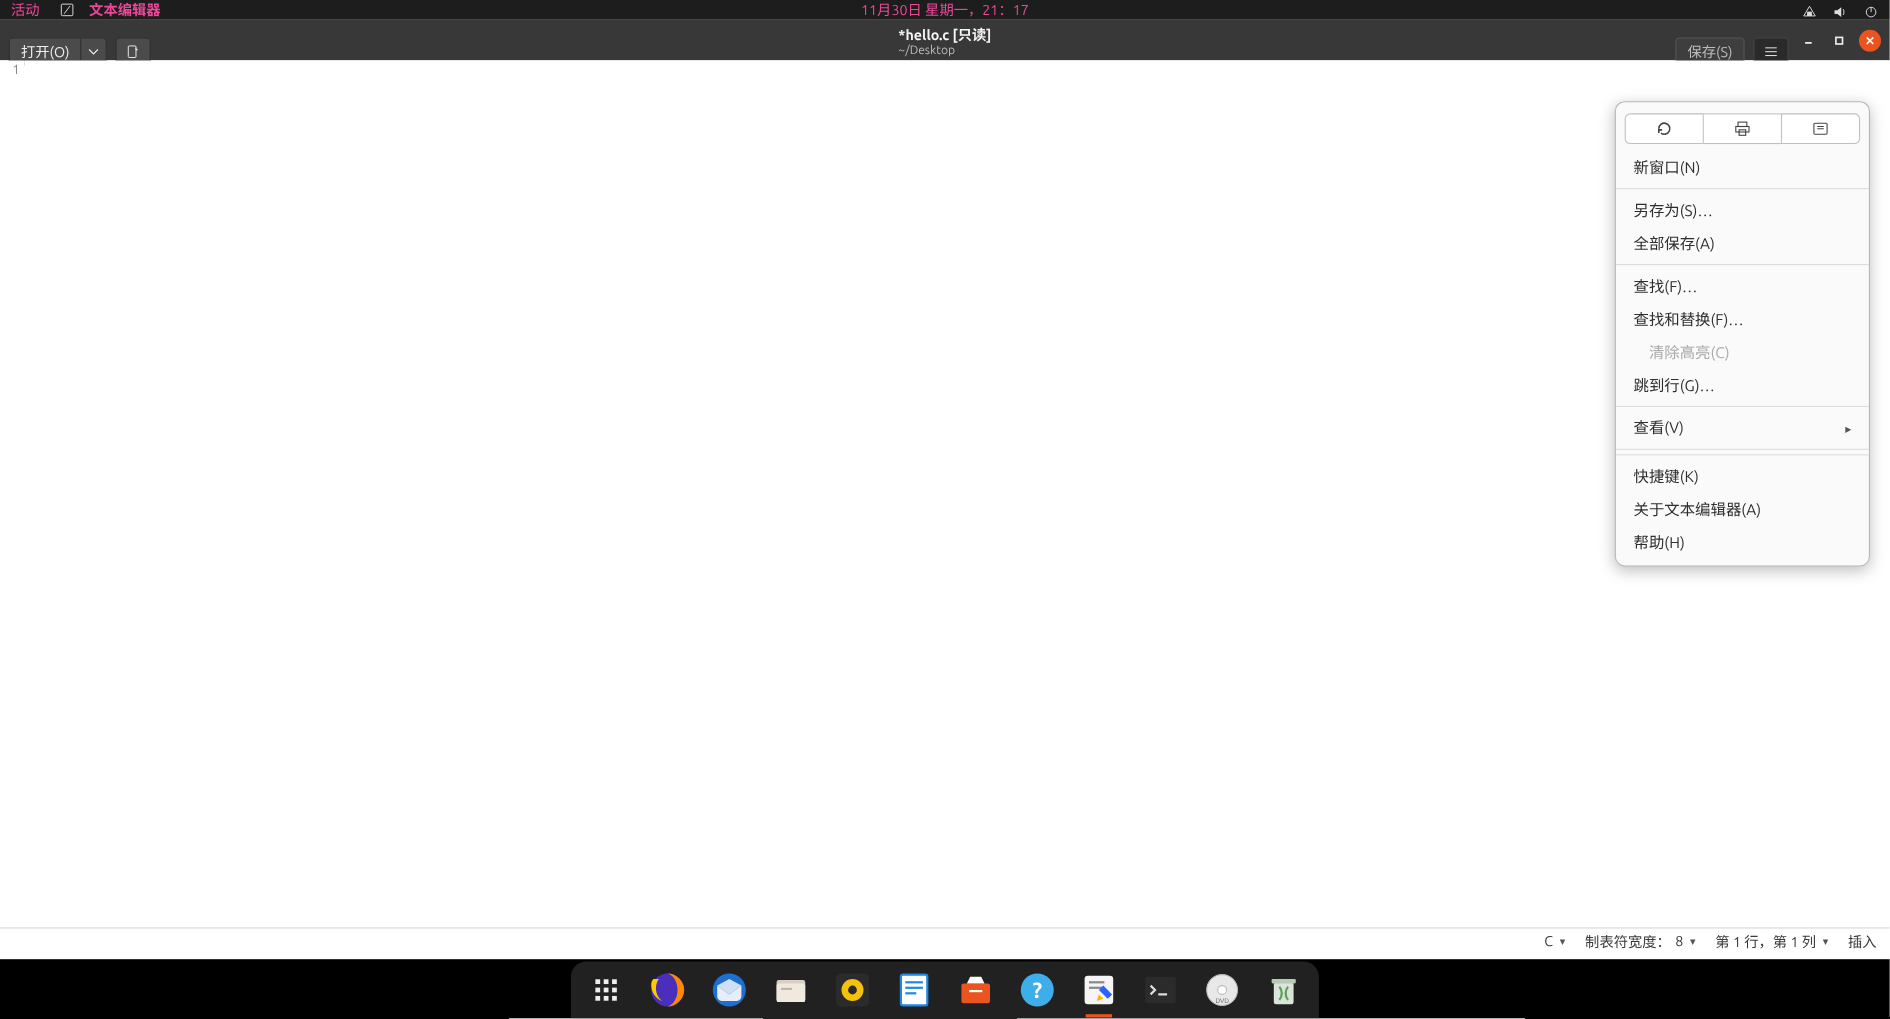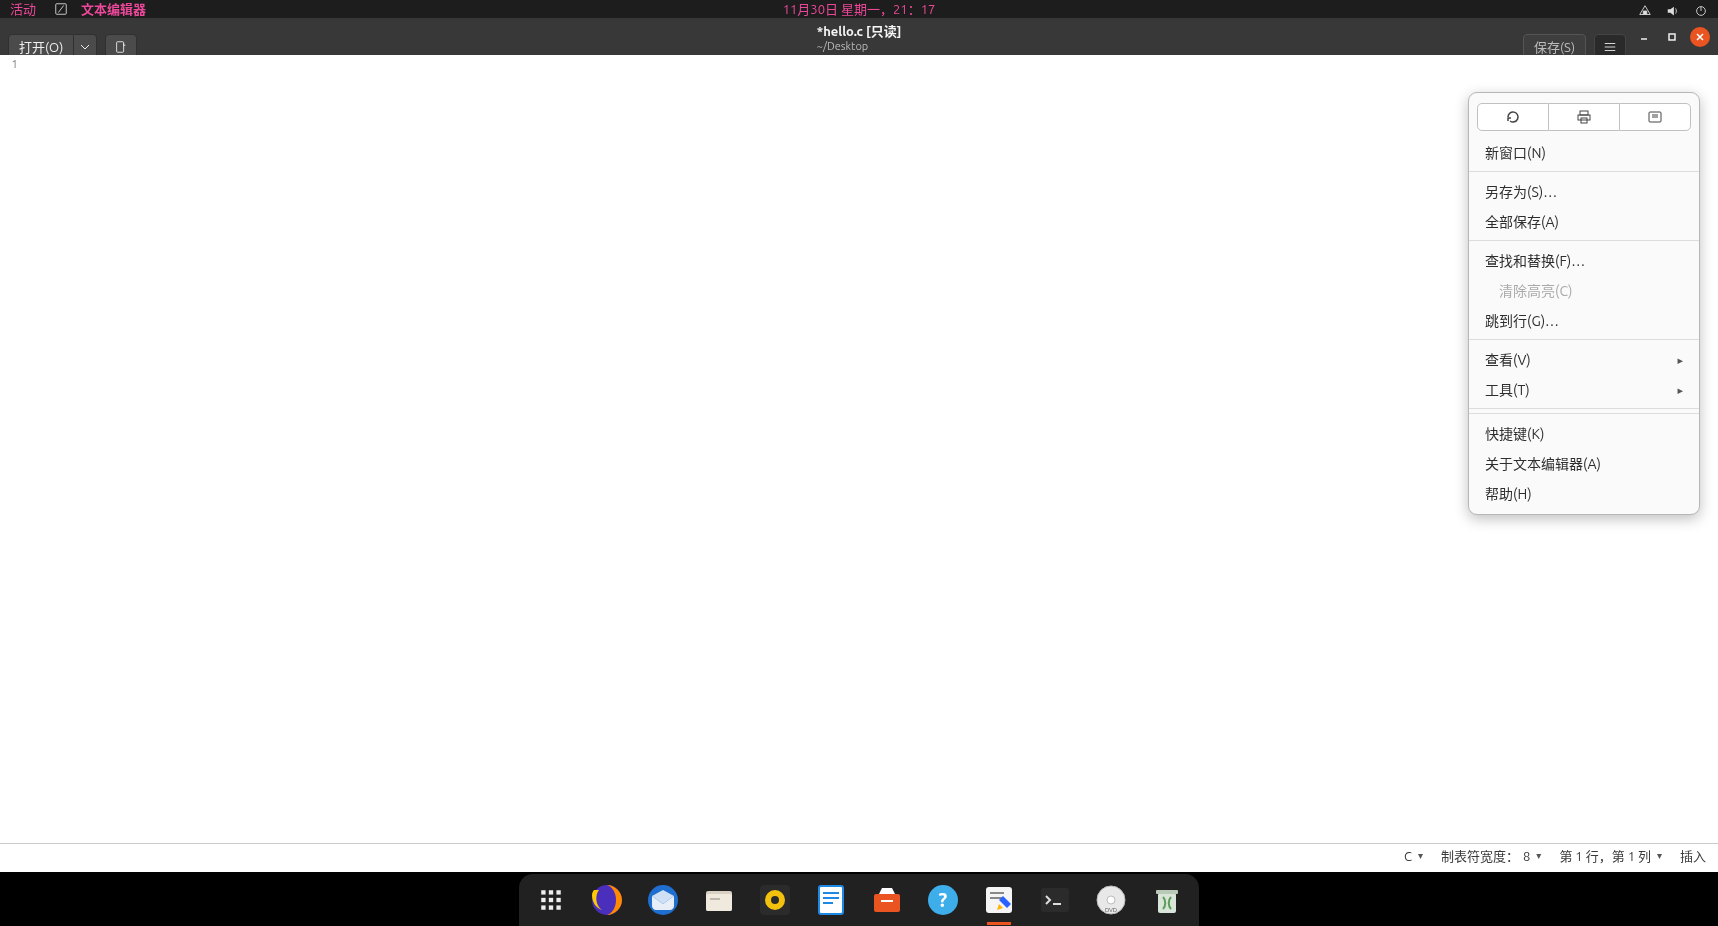--- a/index.html
+++ b/index.html
@@ -377,30 +377,27 @@
           <rect x="2" y="3" width="12" height="10" rx="1" fill="none" stroke="#444"></rect>
           <path d="M5 6h6M5 8h6" stroke="#444"></path>
         </svg>
     </div>
   </div>
   <div class="menu-item">新窗口(N)</div>
   <div class="menu-sep"></div>
   <div class="menu-item">另存为(S)…</div>
   <div class="menu-item">全部保存(A)</div>
   <div class="menu-sep"></div>
+  <div class="menu-item">查找(F)…</div>
   <div class="menu-item">查找和替换(F)…</div>
   <div class="menu-item disabled">清除高亮(C)</div>
   <div class="menu-item">跳到行(G)…</div>
   <div class="menu-sep"></div>
   <div class="menu-item">
       <span>查看(V)</span>
       <span class="sub"></span>
     </div>
-  <div class="menu-item">
-      <span>工具(T)</span>
-      <span class="sub"></span>
-    </div>
   <div class="menu-sep"></div>
   <div class="menu-sep"></div>
   <div class="menu-item">快捷键(K)</div>
   <div class="menu-item">关于文本编辑器(A)</div>
   <div class="menu-item">帮助(H)</div>
 </div>
 
 </body></html>

